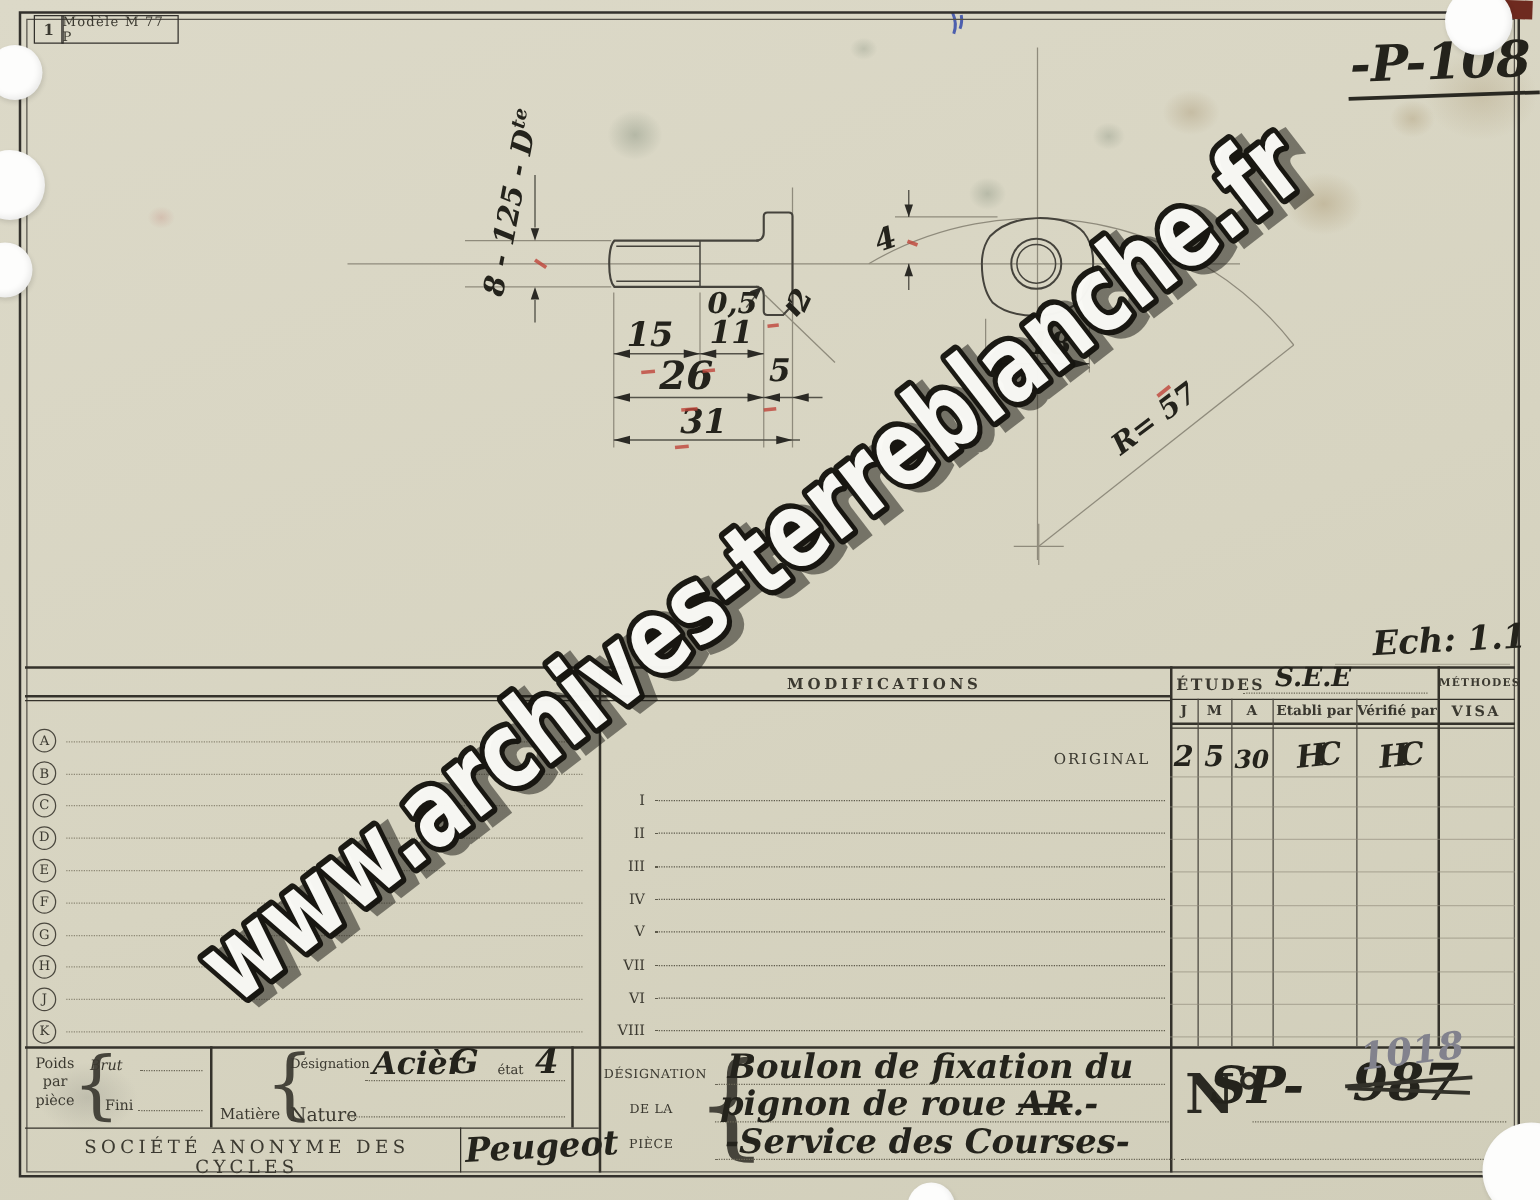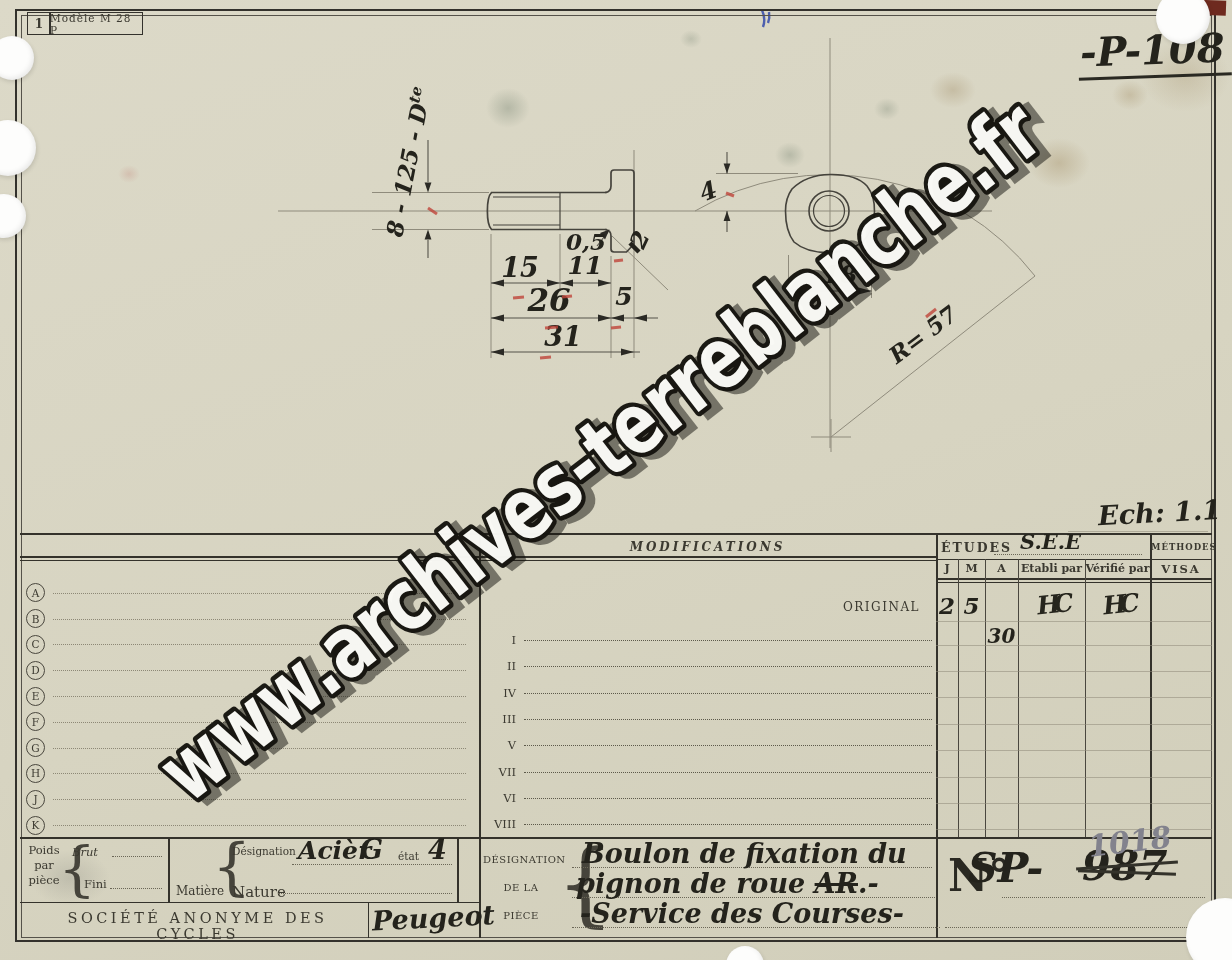--- a/index.html
+++ b/index.html
@@ -145,21 +145,21 @@
     </g>
   </svg>
 
   <div class="abs" style="left:15px;top:9px;width:1197px;height:929px;border:2.5px solid #33312c;"></div>
   <div class="abs" style="left:21px;top:15px;width:1189px;height:921px;border:1px solid #55524a;"></div>
 
   <div class="abs printed" style="left:27px;top:12px;width:22px;height:21px;border:1.6px solid #33312c;display:flex;align-items:center;justify-content:center;font-size:12px;font-weight:bold;">
     <span>1</span>
   </div>
   <div class="abs printed" style="left:49px;top:12px;width:92px;height:21px;border:1.6px solid #33312c;display:flex;align-items:center;justify-content:center;font-size:10.5px;letter-spacing:1px;">
-    <span>Modèle M 28 P</span>
+    <span>Modèle M 77 P</span>
   </div>
 
   <div class="abs hand" style="left:1078px;top:26px;font-size:40px;transform:rotate(-2deg);border-bottom:3px solid #2a2922;padding:0 6px 2px 2px;">
     <span>-P-108</span>
   </div>
 
   <div class="abs hand" style="left:1098px;top:497px;font-size:27px;transform:rotate(-3deg);">
     <span>Ech: 1.1</span>
   </div>
   <div class="hline faint" style="left:1068px;top:531px;width:140px;height:1px;"></div>
@@ -187,21 +187,21 @@
       <div class="hline faint" style="left: 936px; top: 645px; width: 276px; height: 1px;"></div>
       <div class="hline faint" style="left: 936px; top: 671px; width: 276px; height: 1px;"></div>
       <div class="hline faint" style="left: 936px; top: 697px; width: 276px; height: 1px;"></div>
       <div class="hline faint" style="left: 936px; top: 724px; width: 276px; height: 1px;"></div>
       <div class="hline faint" style="left: 936px; top: 750px; width: 276px; height: 1px;"></div>
       <div class="hline faint" style="left: 936px; top: 777px; width: 276px; height: 1px;"></div>
       <div class="hline faint" style="left: 936px; top: 803px; width: 276px; height: 1px;"></div>
       <div class="hline faint" style="left: 936px; top: 829px; width: 276px; height: 1px;"></div>
     </div>
 
-  <div class="abs printed" style="left:479px;top:540px;width:457px;text-align:center;font-size:12px;letter-spacing:3px;font-weight:600;font-style:italic;">
+  <div class="abs printed" style="left:479px;top:540px;width:457px;text-align:center;font-size:12px;letter-spacing:3px;font-weight:600;">
     <span>MODIFICATIONS</span>
   </div>
   <div class="abs printed" style="left:941px;top:540px;font-size:12.5px;letter-spacing:2px;font-weight:600;">
     <span>ÉTUDES</span>
   </div>
   <div class="dotted-rule" style="left:994px;top:554px;width:148px;"></div>
   <div class="abs hand" style="left:1020px;top:529px;font-size:21px;">
     <span>S.E.E</span>
   </div>
   <div class="abs printed" style="left:1151px;top:542px;width:60px;text-align:center;font-size:8.5px;letter-spacing:1px;font-weight:600;">
@@ -263,25 +263,25 @@
   <div class="abs" id="modif-rows" style="left:486px;top:627px;width:446px;">
       <div class="md-row">
         <span class="md-label">I</span>
         <span class="md-rule"></span>
       </div>
       <div class="md-row">
         <span class="md-label">II</span>
         <span class="md-rule"></span>
       </div>
       <div class="md-row">
+        <span class="md-label">III</span>
+        <span class="md-rule"></span>
+      </div>
+      <div class="md-row">
         <span class="md-label">IV</span>
-        <span class="md-rule"></span>
-      </div>
-      <div class="md-row">
-        <span class="md-label">III</span>
         <span class="md-rule"></span>
       </div>
       <div class="md-row">
         <span class="md-label">V</span>
         <span class="md-rule"></span>
       </div>
       <div class="md-row">
         <span class="md-label">VII</span>
         <span class="md-rule"></span>
       </div>
@@ -293,21 +293,21 @@
         <span class="md-label">VIII</span>
         <span class="md-rule"></span>
       </div>
     </div>
   <div class="abs printed" style="left:843px;top:600px;width:88px;text-align:left;font-size:12px;letter-spacing:1.5px;">
     <span>ORIGINAL</span>
   </div>
 
   <div class="abs hand" style="left:936px;top:592px;width:22px;text-align:center;font-size:23px;"><span>2</span></div>
   <div class="abs hand" style="left:958px;top:592px;width:27px;text-align:center;font-size:23px;"><span>5</span></div>
-  <div class="abs hand" style="left:985px;top:595px;width:33px;text-align:center;font-size:20px;margin-top:29px;"><span>30</span></div>
+  <div class="abs hand" style="left:985px;top:595px;width:33px;text-align:center;font-size:20px;"><span>30</span></div>
   <div class="abs" style="left:1018px;top:590px;width:67px;text-align:center;"><span class="sig">HC</span></div>
   <div class="abs" style="left:1085px;top:590px;width:65px;text-align:center;"><span class="sig">HC</span></div>
 
   <div class="abs printed" style="left:26px;top:843px;width:36px;text-align:center;font-size:11.5px;line-height:15px;">
     <div>Poids</div>
     <div>par</div>
     <div>pièce</div>
   </div>
   <div class="abs brace" style="left:58px;top:838px;font-size:60px;"><span>{</span></div>
   <div class="abs printed" style="left:72px;top:845px;font-size:11.5px;font-style:italic;"><span>Brut</span></div>

